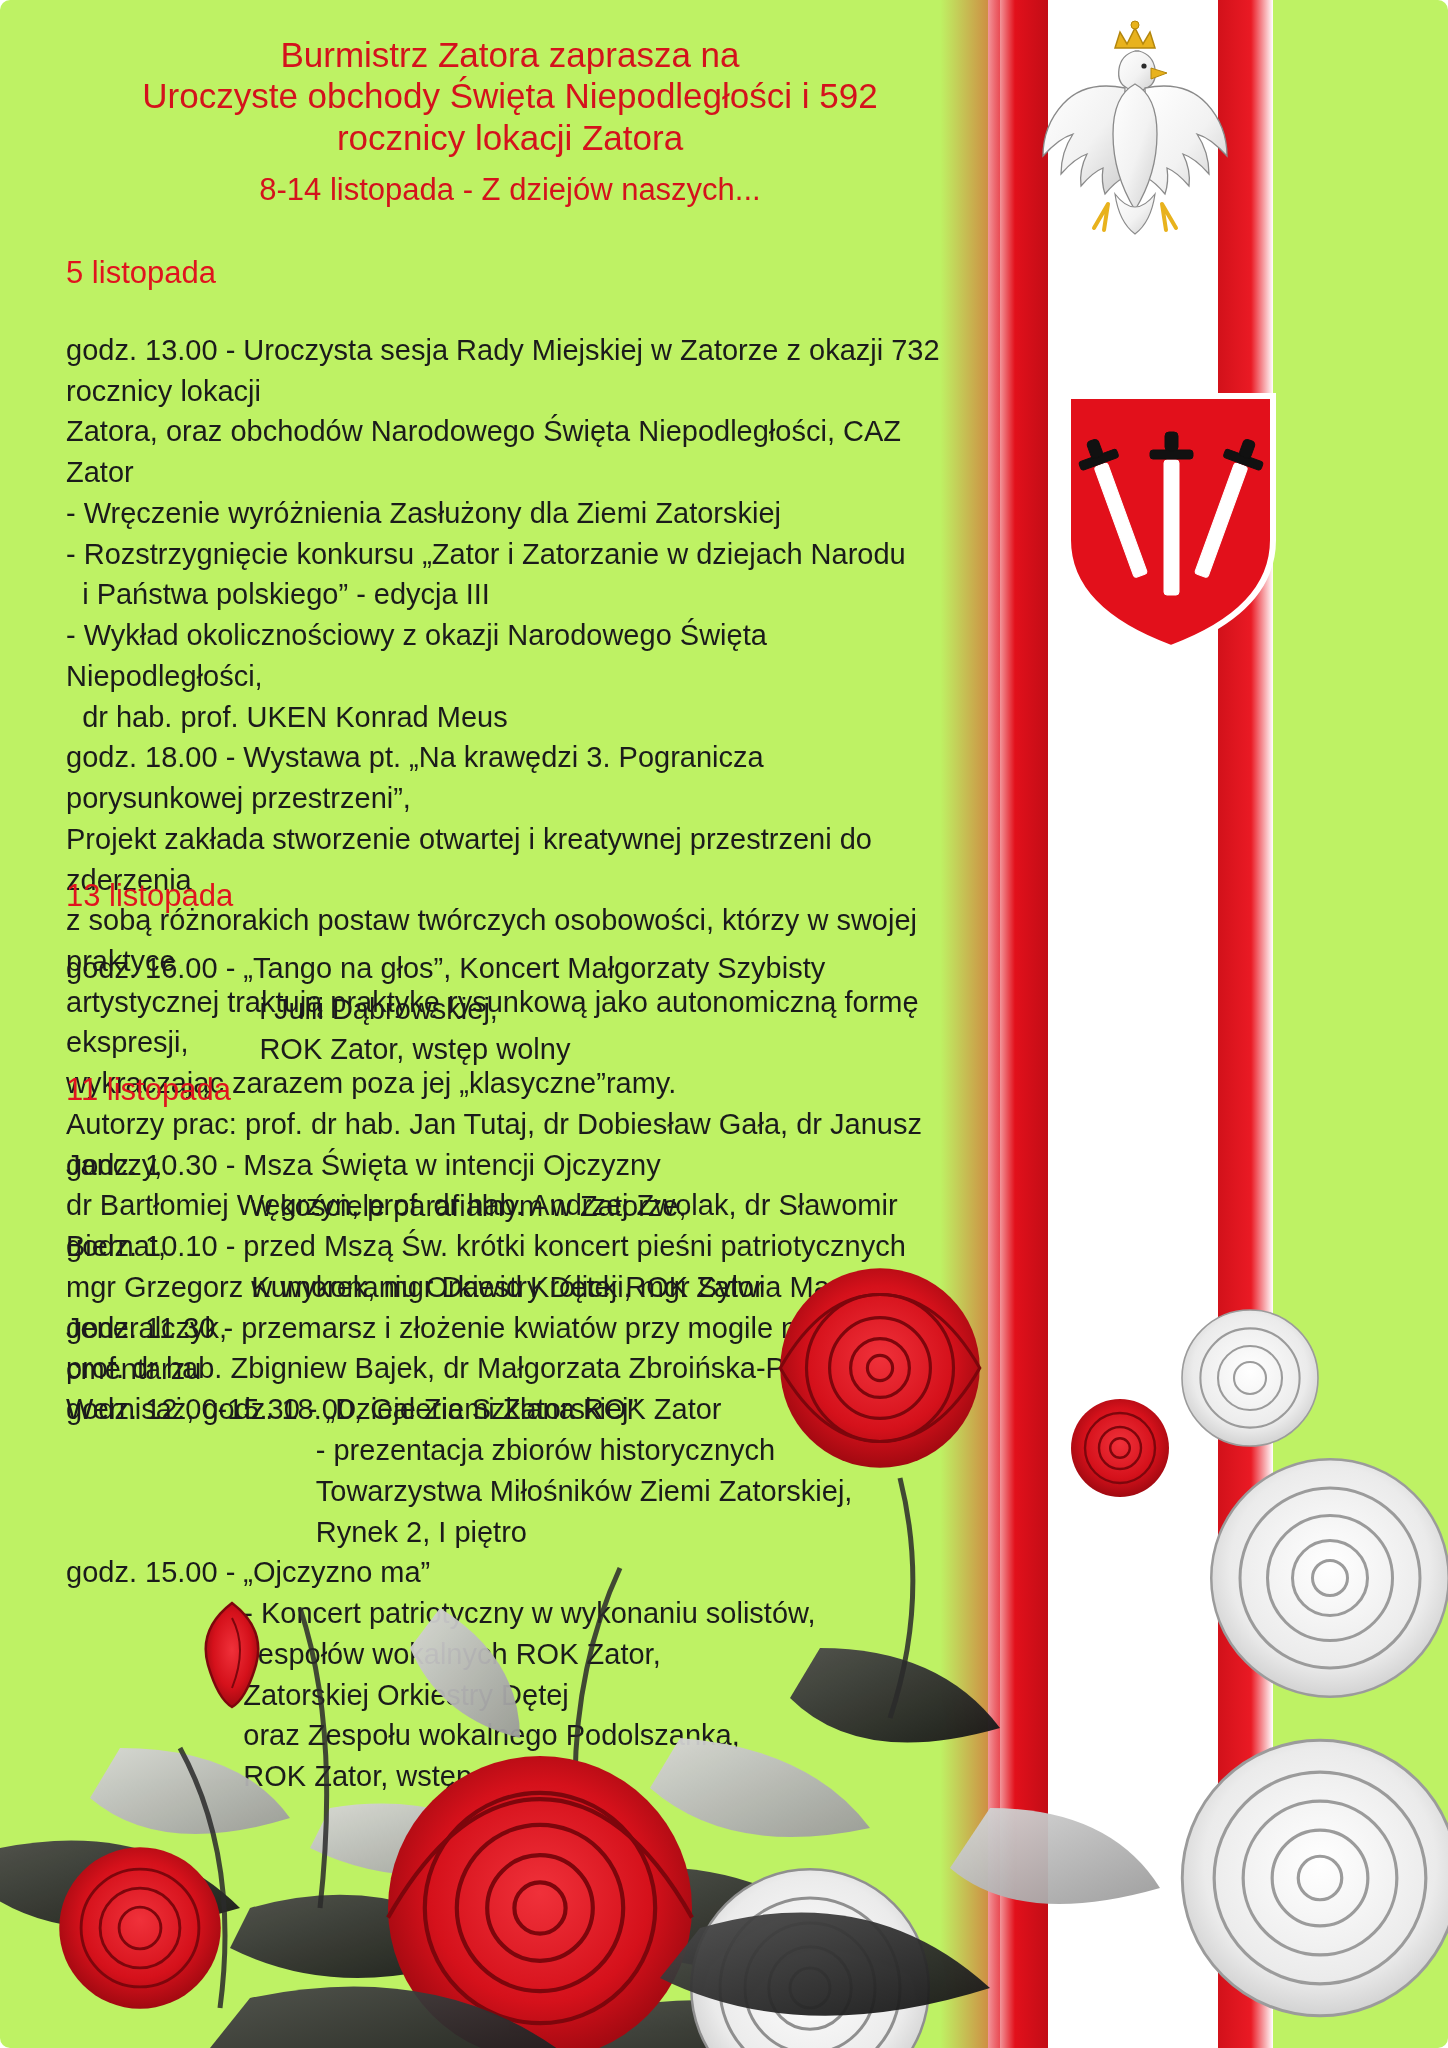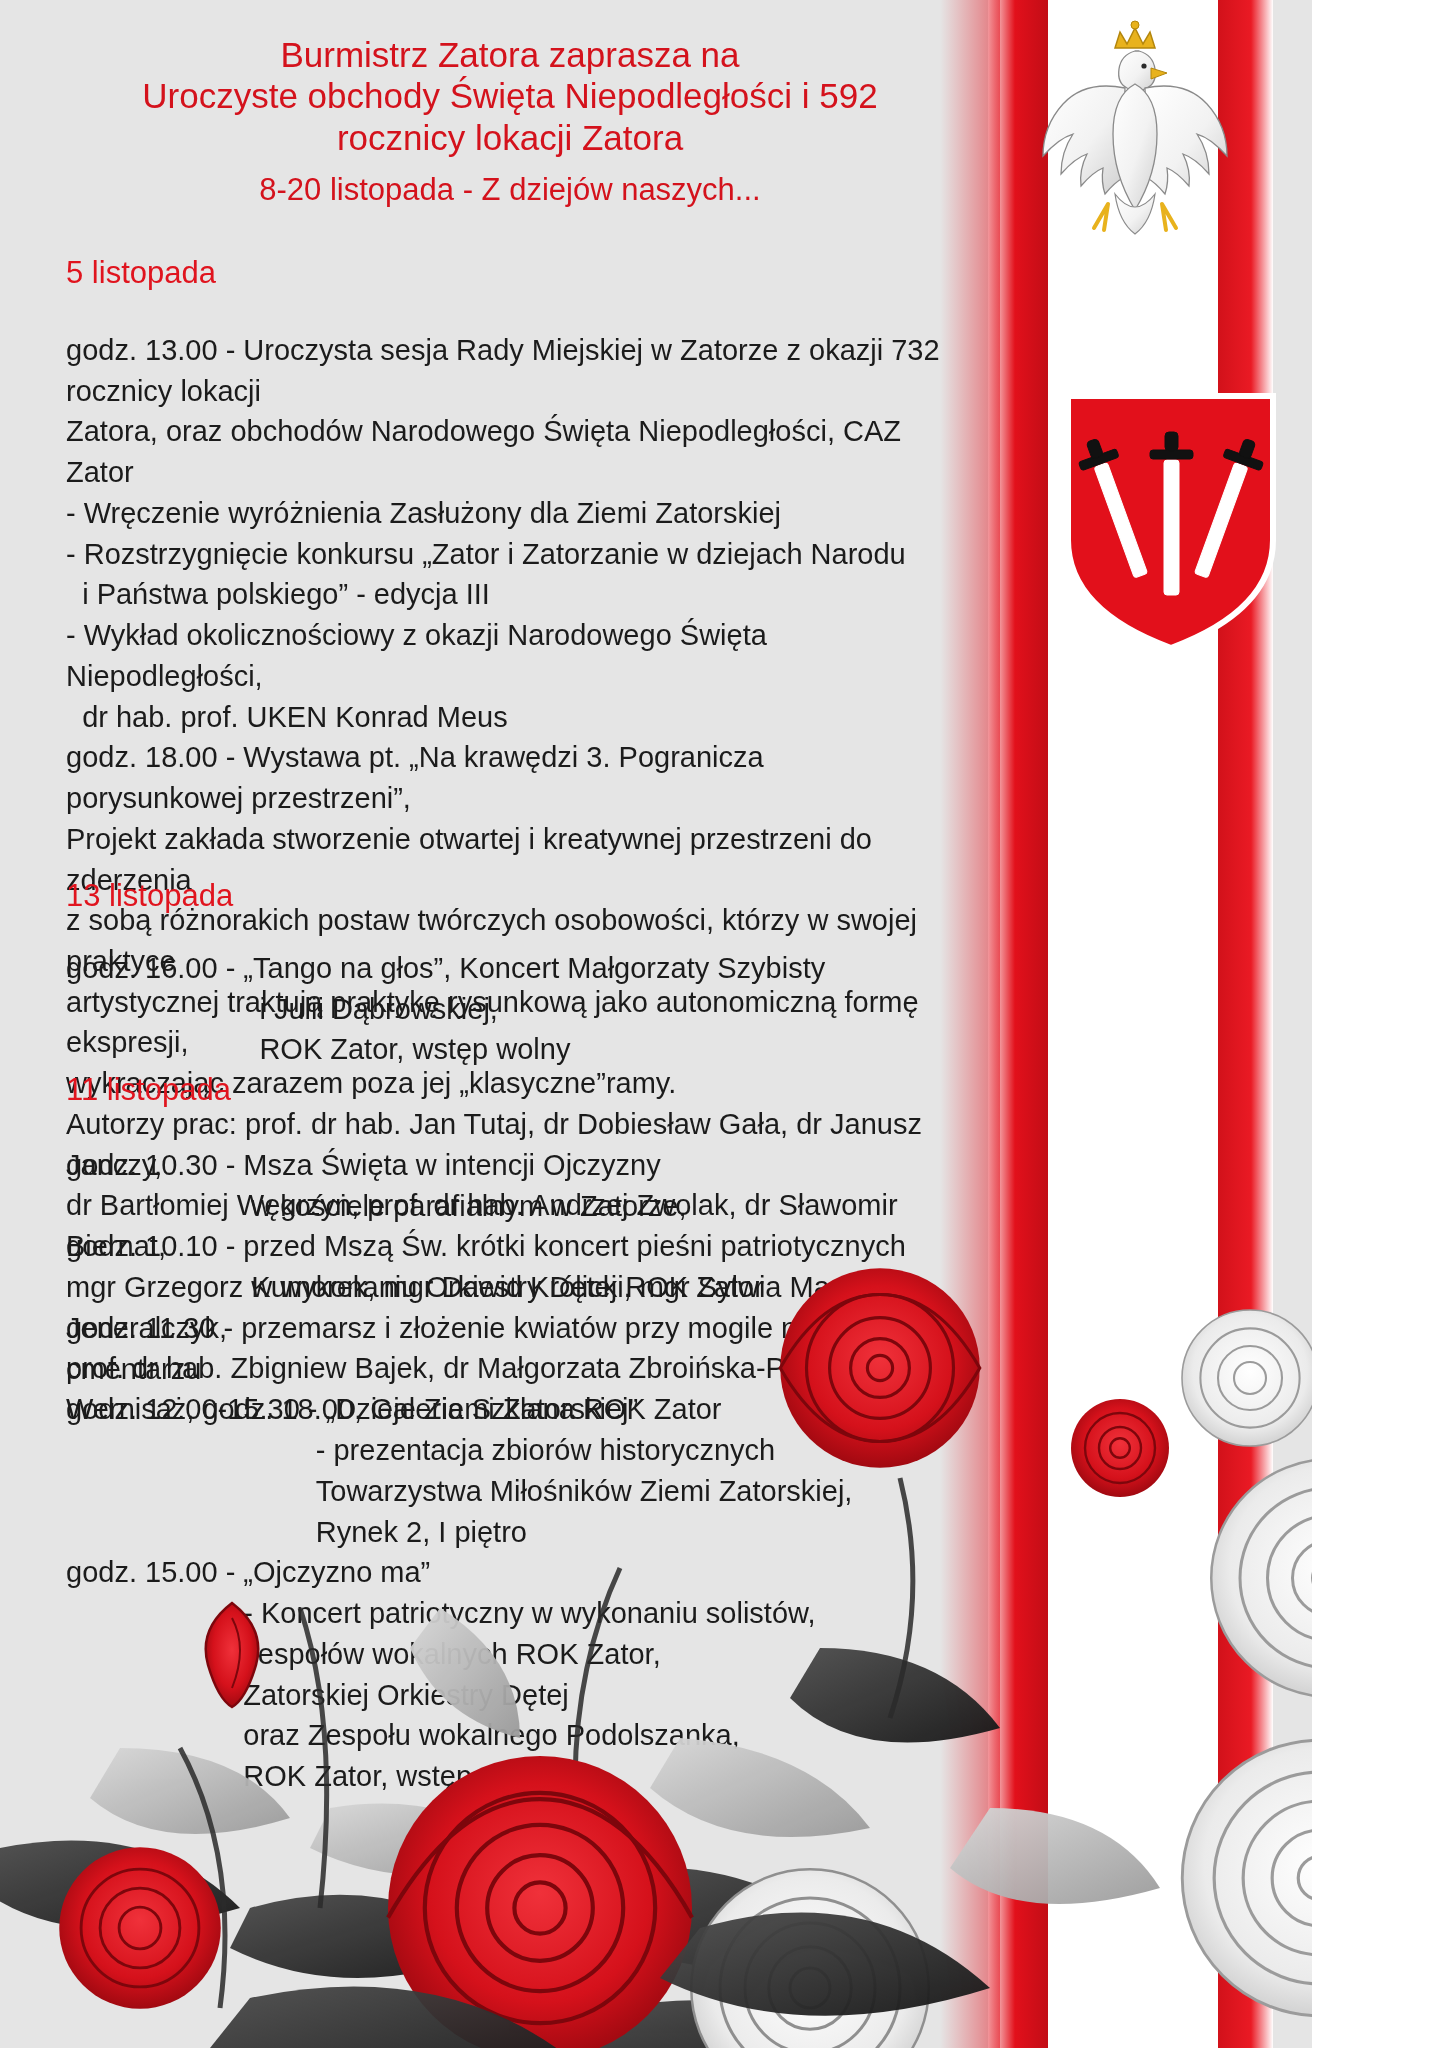--- a/index.html
+++ b/index.html
@@ -5,24 +5,25 @@
   html, body {
     margin: 0;
     padding: 0;
     background: #ffffff;
   }
   body {
     font-family: "Liberation Sans", sans-serif;
   }
   #poster {
     position: relative;
-    width: 1312px;
+    width: 1448px;
     height: 2048px;
     overflow: hidden;
-    background: #e5e5e5;
+    background: #bef264;
+    border-radius: 10px;
   }
 
   
   .band {
     position: absolute;
     top: 0;
     height: 2048px;
   }
   .band-red-left {
     left: 988px;
@@ -125,21 +126,21 @@
 
   <div class="band band-red-left"></div>
   <div class="band band-white"></div>
   <div class="band band-red-right"></div>
   <div class="band-soft"></div>
 
   <div class="header">
     <div>Burmistrz Zatora zaprasza na</div>
     <div>Uroczyste obchody Święta Niepodległości i 592</div>
     <div>rocznicy lokacji Zatora</div>
-    <div class="subtitle">8-20 listopada - Z dziejów naszych...</div>
+    <div class="subtitle">8-14 listopada - Z dziejów naszych...</div>
   </div>
 
   <div class="eagle-wrap">
     <svg viewBox="0 0 230 260" width="230" height="260" aria-hidden="true">
       <defs>
         <linearGradient id="featherGrad" x1="0" y1="0" x2="1" y2="1">
           <stop offset="0%" stop-color="#ffffff"></stop>
           <stop offset="55%" stop-color="#f2f2f2"></stop>
           <stop offset="100%" stop-color="#cfcfcf"></stop>
         </linearGradient>

